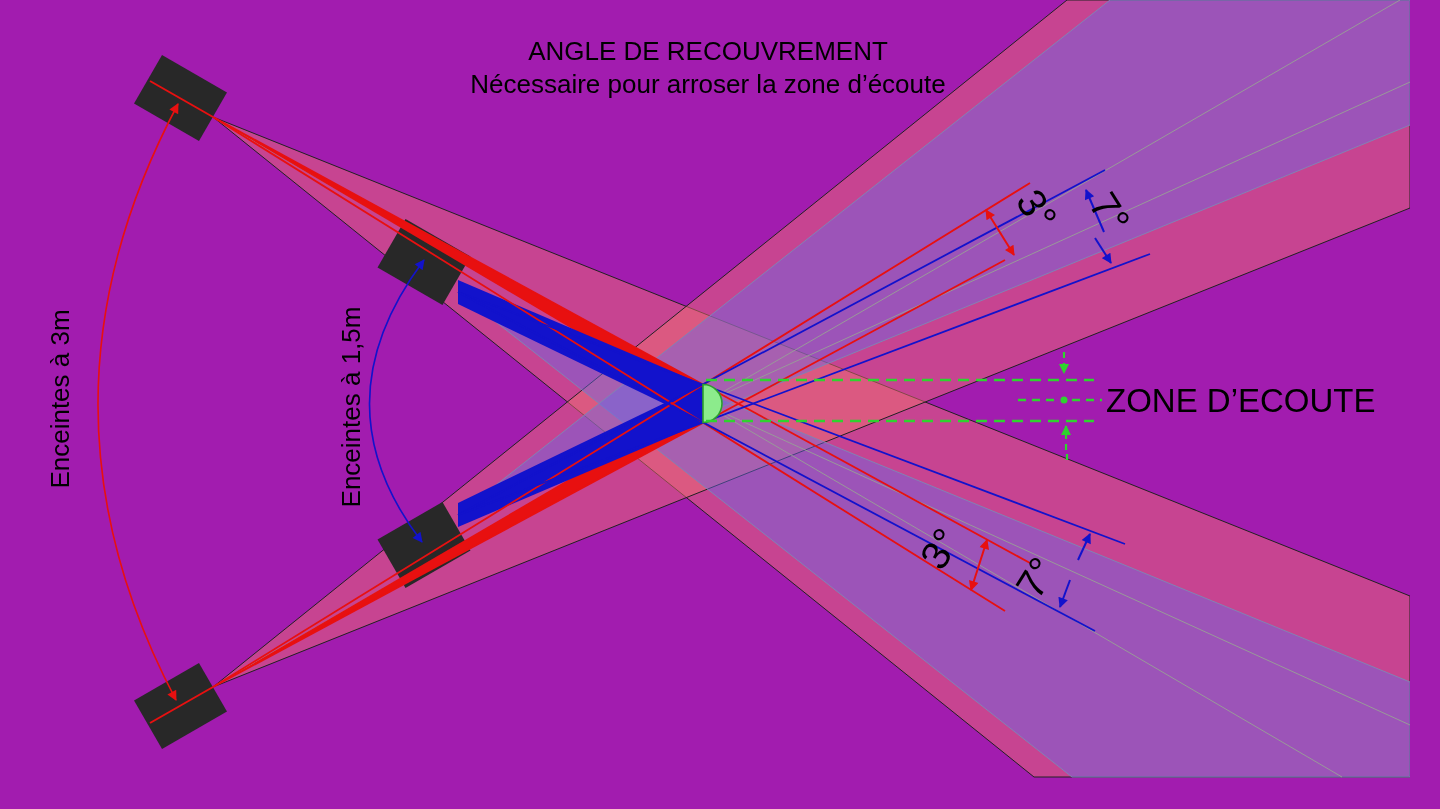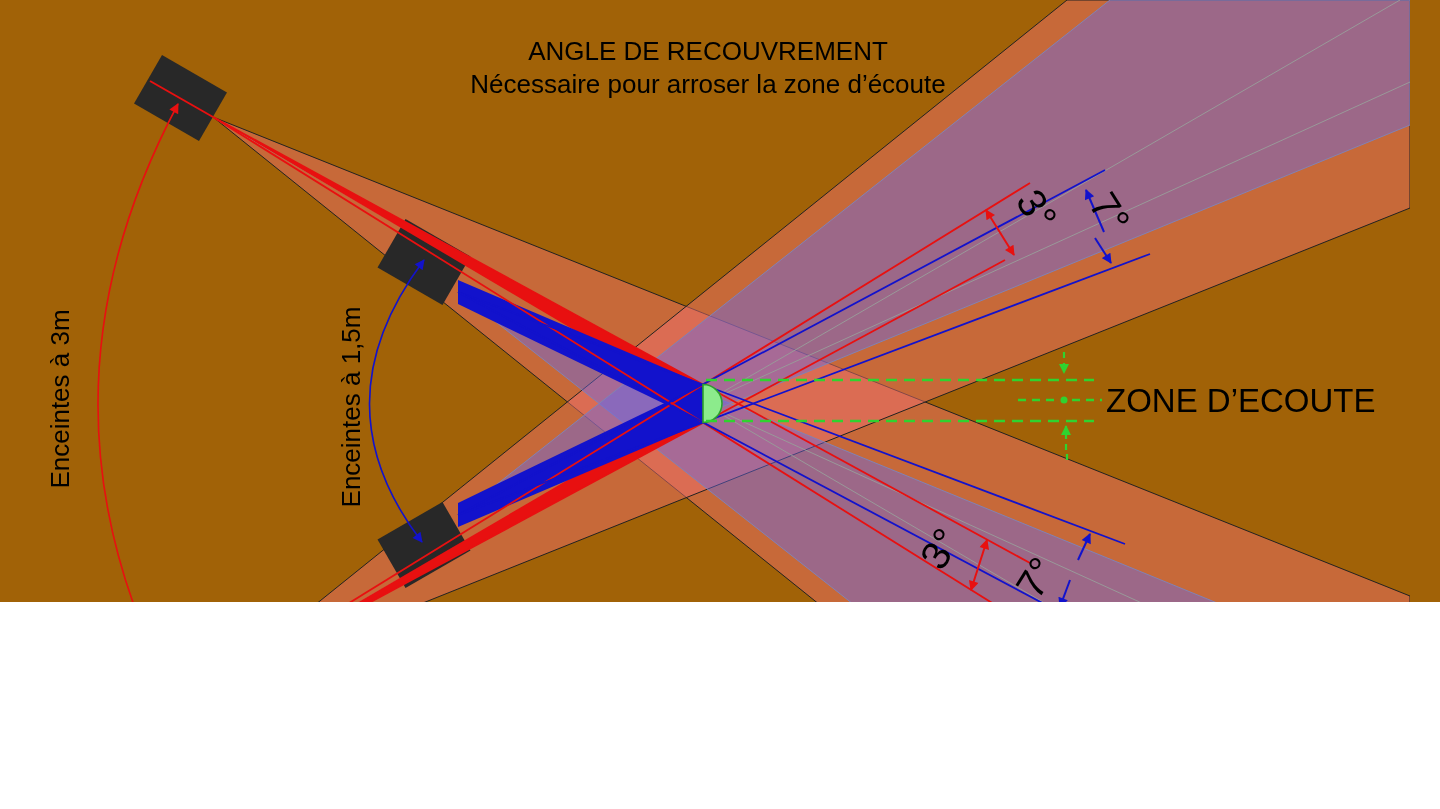--- a/index.html
+++ b/index.html
@@ -1,16 +1,16 @@
 <!DOCTYPE html>
 <html><head>
 <meta charset="utf-8">
 <style>
   html,body{margin:0;padding:0;background:#ffffff;}
-  #stage{position:relative;width:1440px;height:602px;background:#a16207;overflow:hidden;}
+  #stage{position:relative;width:1440px;height:809px;background:#a21caf;overflow:hidden;}
   svg{display:block;}
   text{font-family:"Liberation Sans","DejaVu Sans",sans-serif;fill:#000000;}
   .title-line{font-size:26px;text-anchor:middle;}
   .angle-label{font-size:40px;text-anchor:middle;}
   .enc-label{font-size:26px;text-anchor:middle;}
   .zone-label{font-size:33px;}
   .cone-pink{fill-opacity:.48;stroke:#222222;stroke-width:1;}
   .cone-blue{fill-opacity:.45;stroke:#8282b4;stroke-width:1;}
   .axis-line{stroke:#999999;stroke-width:1;}
   .thin-line{stroke-width:1.8;fill:none;}

